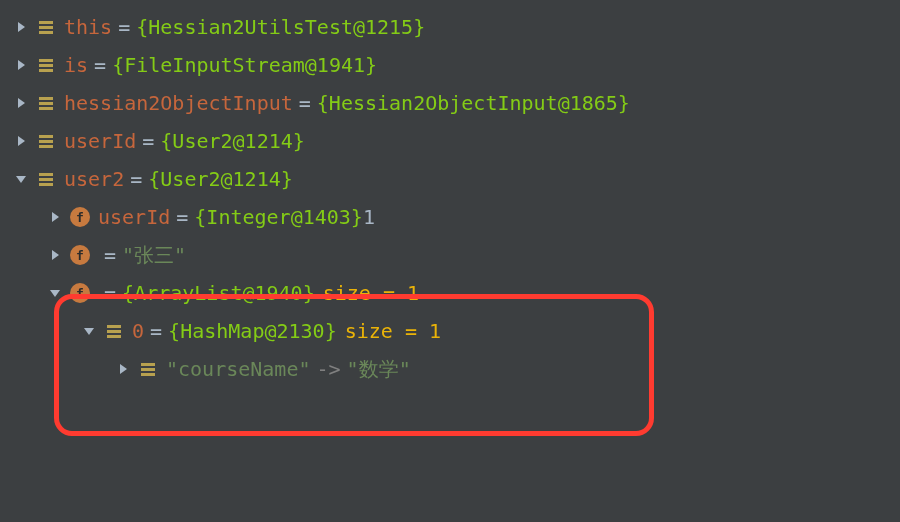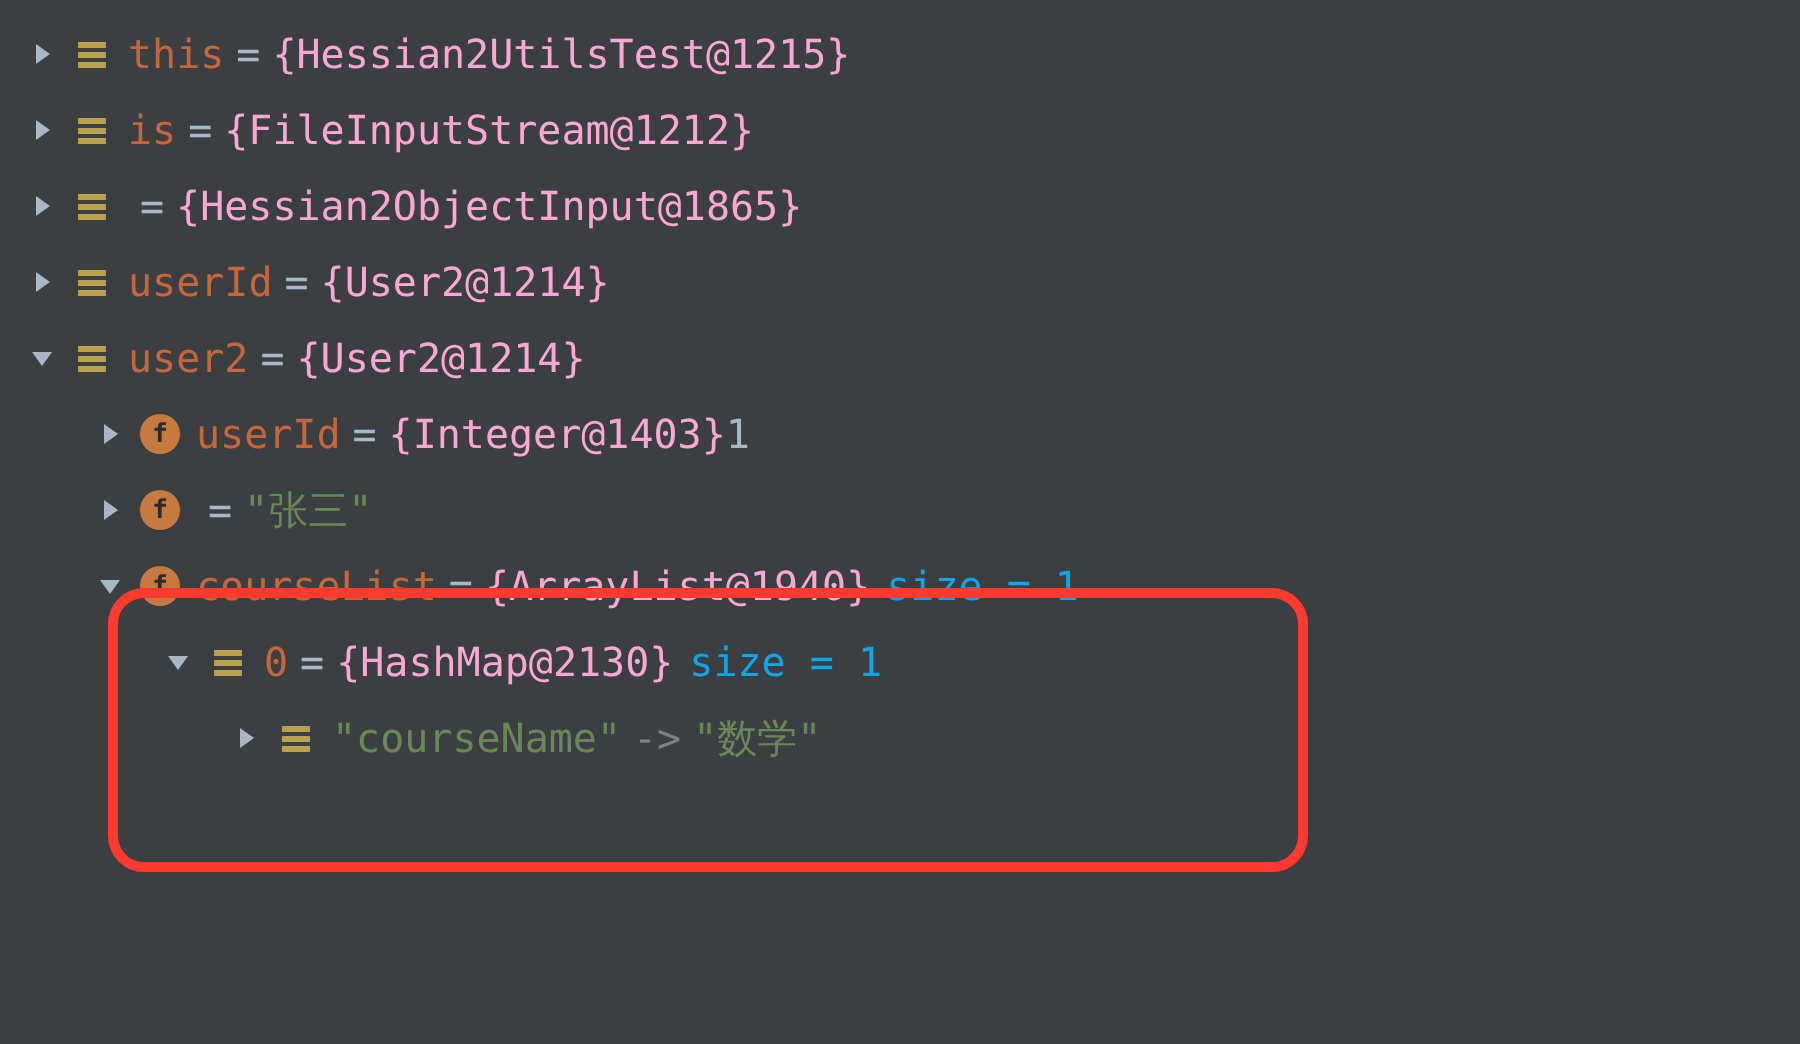--- a/index.html
+++ b/index.html
@@ -50,24 +50,24 @@
       font-size: 13px;
       font-weight: bold;
       display: inline-flex;
       align-items: center;
       justify-content: center;
       margin-right: 8px;
       flex-shrink: 0;
     }
     .var-name { color: #c6663c; }
     .eq { color: #a9b7c6; margin: 0 6px; }
-    .obj-value { color: #f9a8d4; }
+    .obj-value { color: #84cc16; }
     .str-value { color: #6a8759; }
     .kv-arrow { color: #808080; margin: 0 6px; }
-    .size-label { color: #0ea5e9; margin-left: 8px; }
+    .size-label { color: #eab308; margin-left: 8px; }
     .highlight-box {
       position: absolute;
       border: 5px solid #ff3b30;
       border-radius: 18px;
       pointer-events: none;
     }
     .container { position: relative; }
   </style>
 </head>
 <body>
@@ -101,36 +101,37 @@
         </span>
         <span class="type-icon bars-icon">
           <svg width="16" height="16" viewBox="0 0 16 16">
             <rect x="1" y="2" width="14" height="3"></rect>
             <rect x="1" y="7" width="14" height="3"></rect>
             <rect x="1" y="12" width="14" height="3"></rect>
           </svg>
         </span>
         <span class="var-name">is</span>
         <span class="eq">=</span>
-        <span class="obj-value">{FileInputStream@1212}</span>
-      </div>
-      <div class="row">
-        <span class="indent" style="width: 0px;"></span>
-        <span class="arrow">
-          <svg width="12" height="12" viewBox="0 0 12 12">
-            <path d="M3 1 L10 6 L3 11 Z" fill="#a9b7c6"></path>
-          </svg>
-        </span>
-        <span class="type-icon bars-icon">
-          <svg width="16" height="16" viewBox="0 0 16 16">
-            <rect x="1" y="2" width="14" height="3"></rect>
-            <rect x="1" y="7" width="14" height="3"></rect>
-            <rect x="1" y="12" width="14" height="3"></rect>
-          </svg>
-        </span>
+        <span class="obj-value">{FileInputStream@1941}</span>
+      </div>
+      <div class="row">
+        <span class="indent" style="width: 0px;"></span>
+        <span class="arrow">
+          <svg width="12" height="12" viewBox="0 0 12 12">
+            <path d="M3 1 L10 6 L3 11 Z" fill="#a9b7c6"></path>
+          </svg>
+        </span>
+        <span class="type-icon bars-icon">
+          <svg width="16" height="16" viewBox="0 0 16 16">
+            <rect x="1" y="2" width="14" height="3"></rect>
+            <rect x="1" y="7" width="14" height="3"></rect>
+            <rect x="1" y="12" width="14" height="3"></rect>
+          </svg>
+        </span>
+        <span class="var-name">hessian2ObjectInput</span>
         <span class="eq">=</span>
         <span class="obj-value">{Hessian2ObjectInput@1865}</span>
       </div>
       <div class="row">
         <span class="indent" style="width: 0px;"></span>
         <span class="arrow">
           <svg width="12" height="12" viewBox="0 0 12 12">
             <path d="M3 1 L10 6 L3 11 Z" fill="#a9b7c6"></path>
           </svg>
         </span>
@@ -188,21 +189,20 @@
         <span class="str-value">"张三"</span>
       </div>
       <div class="row">
         <span class="indent" style="width: 34px;"></span>
         <span class="arrow">
           <svg width="12" height="12" viewBox="0 0 12 12">
             <path d="M1 3 L11 3 L6 10 Z" fill="#a9b7c6"></path>
           </svg>
         </span>
         <span class="field-icon">f</span>
-        <span class="var-name">courseList</span>
         <span class="eq">=</span>
         <span class="obj-value">{ArrayList@1940}</span>
         <span class="size-label">size = 1</span>
       </div>
       <div class="row">
         <span class="indent" style="width: 68px;"></span>
         <span class="arrow">
           <svg width="12" height="12" viewBox="0 0 12 12">
             <path d="M1 3 L11 3 L6 10 Z" fill="#a9b7c6"></path>
           </svg>

